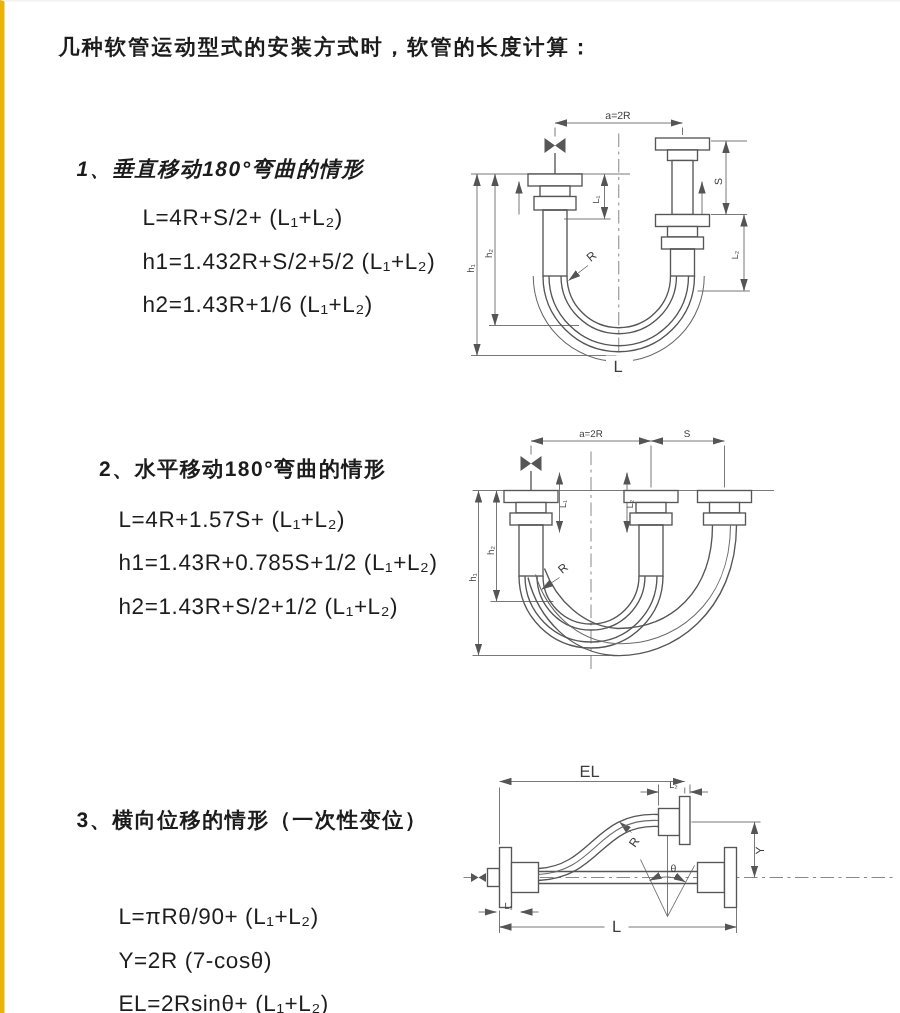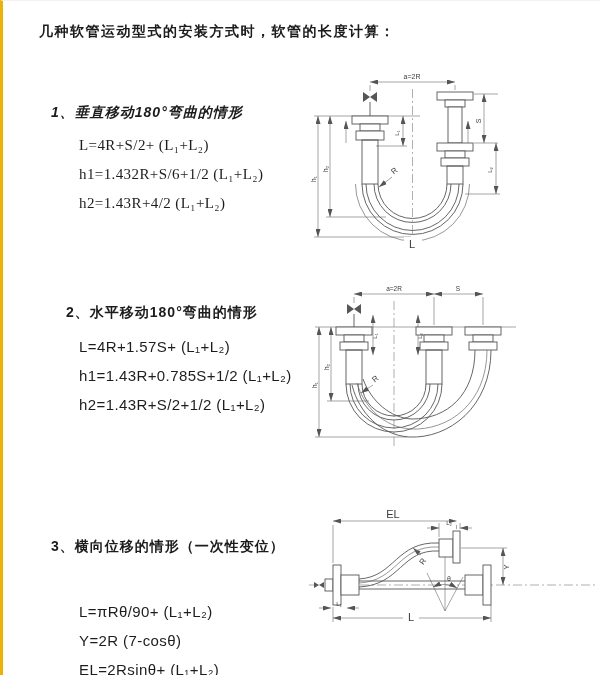--- a/index.html
+++ b/index.html
@@ -21,24 +21,24 @@
   .solid{fill:#565656;stroke:none;}
 </style>
 </head>
 <body>
 
 <div id="page">
 
   <div class="title">几种软管运动型式的安装方式时，软管的长度计算：</div>
 
   <div class="sec-heading" style="left:48px;top:103px;font-style:italic;">1、垂直移动180°弯曲的情形</div>
-  <div class="formulas" style="left:76px;top:130px;font-family:Liberation Serif, serif;">
+  <div class="formulas" style="left:92px;top:130px;">
     <div class="f">L=4R+S/2+ (L₁+L₂)</div>
-    <div class="f">h1=1.432R+S/6+1/2 (L₁+L₂)</div>
-    <div class="f">h2=1.43R+4/2 (L₁+L₂)</div>
+    <div class="f">h1=1.432R+S/2+5/2 (L₁+L₂)</div>
+    <div class="f">h2=1.43R+1/6 (L₁+L₂)</div>
   </div>
 
   <svg class="diag" style="left:305px;top:68px;" width="285" height="192" viewBox="0 0 285 192">
     <defs>
       <pattern id="braid1" width="4" height="4" patternUnits="userSpaceOnUse">
         <path d="M0,0L4,4M4,0L0,4" stroke="#8a8a8a" stroke-width="0.5"></path>
       </pattern>
       <marker id="ar1" viewBox="0 0 8 5" markerWidth="8" markerHeight="5" refX="8" refY="2.5" orient="auto-start-reverse" markerUnits="userSpaceOnUse">
         <path d="M0,0L8,2.5L0,5z" fill="#555"></path>
       </marker>

